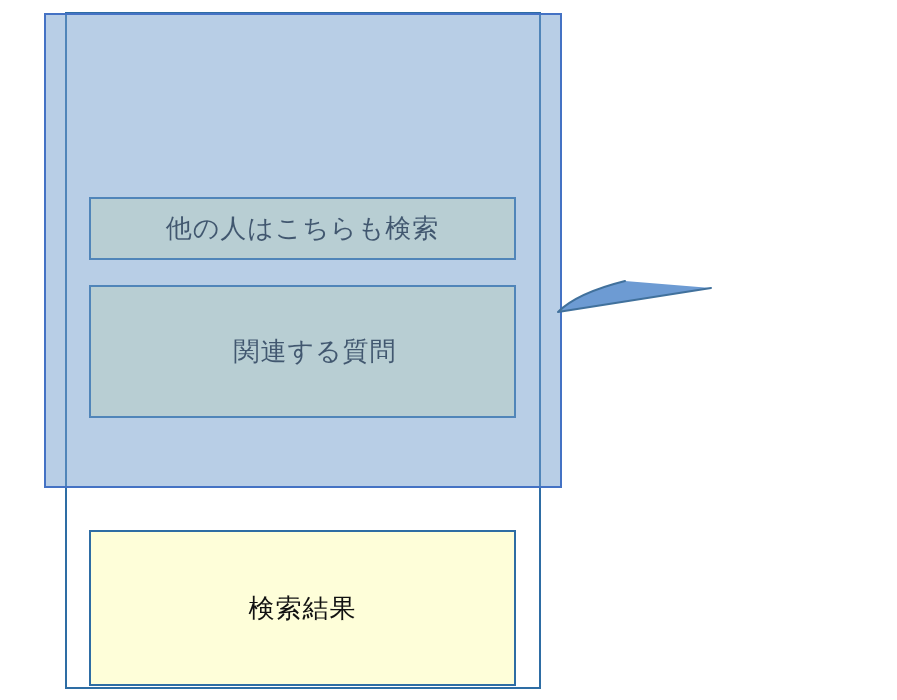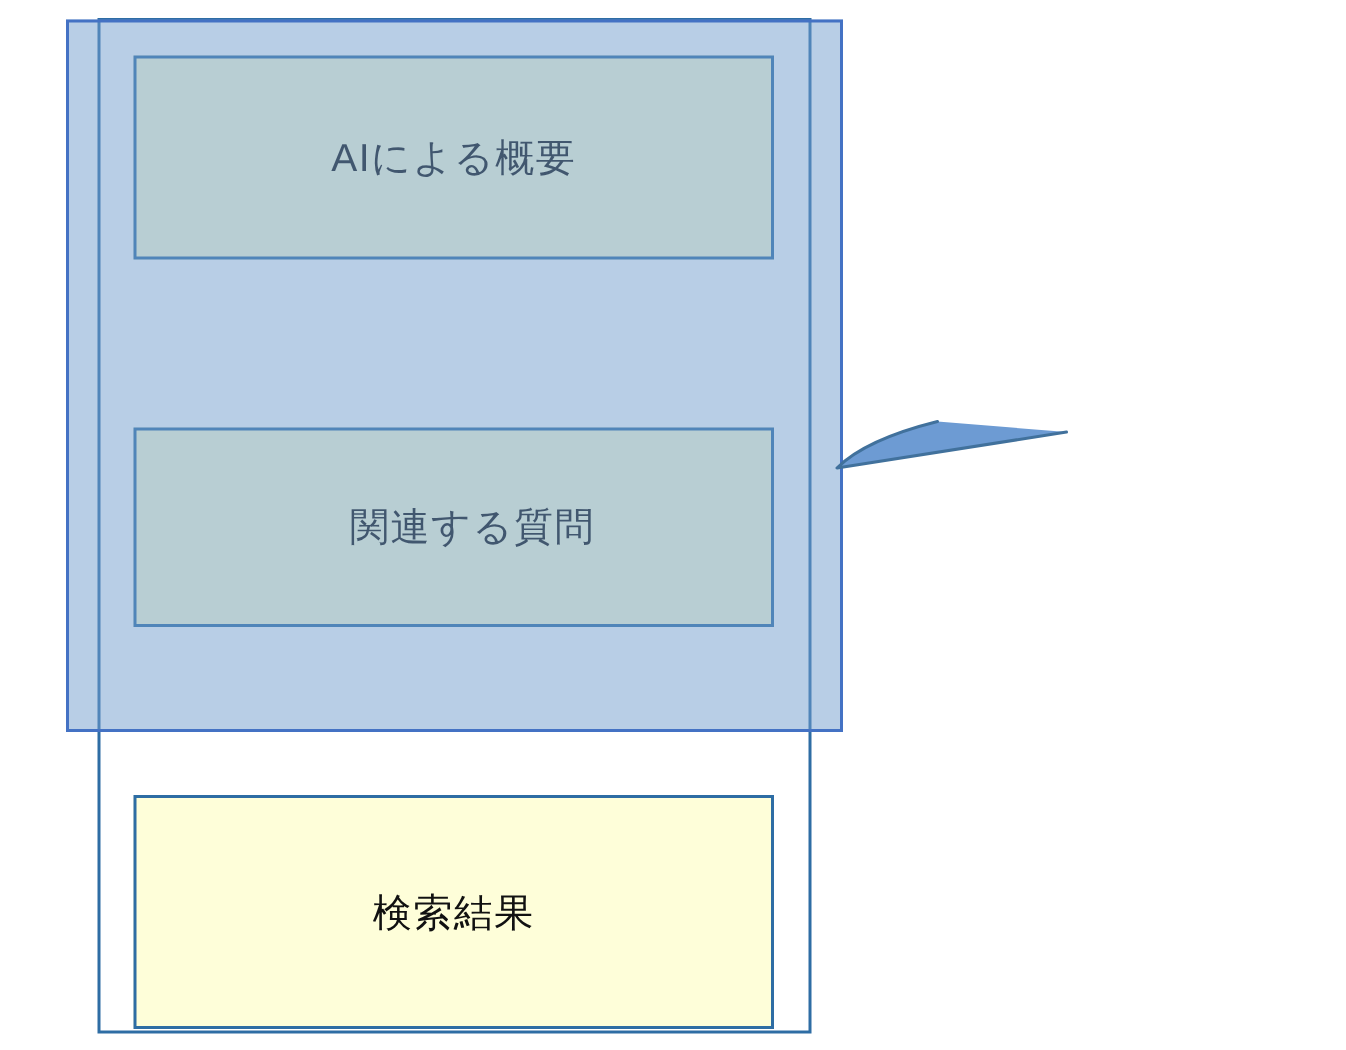--- a/index.html
+++ b/index.html
@@ -101,22 +101,22 @@
     stroke-linecap: round;
   }
 </style>
 </head>
 <body>
 
 <div id="slide-canvas">
 
   <div class="serp-page-box"></div>
 
-  <div class="section-box sec-ai">
-    <span class="section-label">AIによる概要</span>
+  <div class="section-box sec-pas">
+    <span class="section-label">他の人はこちらも検索</span>
   </div>
   <div class="section-box sec-rq">
     <span class="section-label">関連する質問</span>
   </div>
   <div class="section-box sec-sr">
     <span class="section-label">検索結果</span>
   </div>
 
   <div class="viewport-overlay"></div>
 

